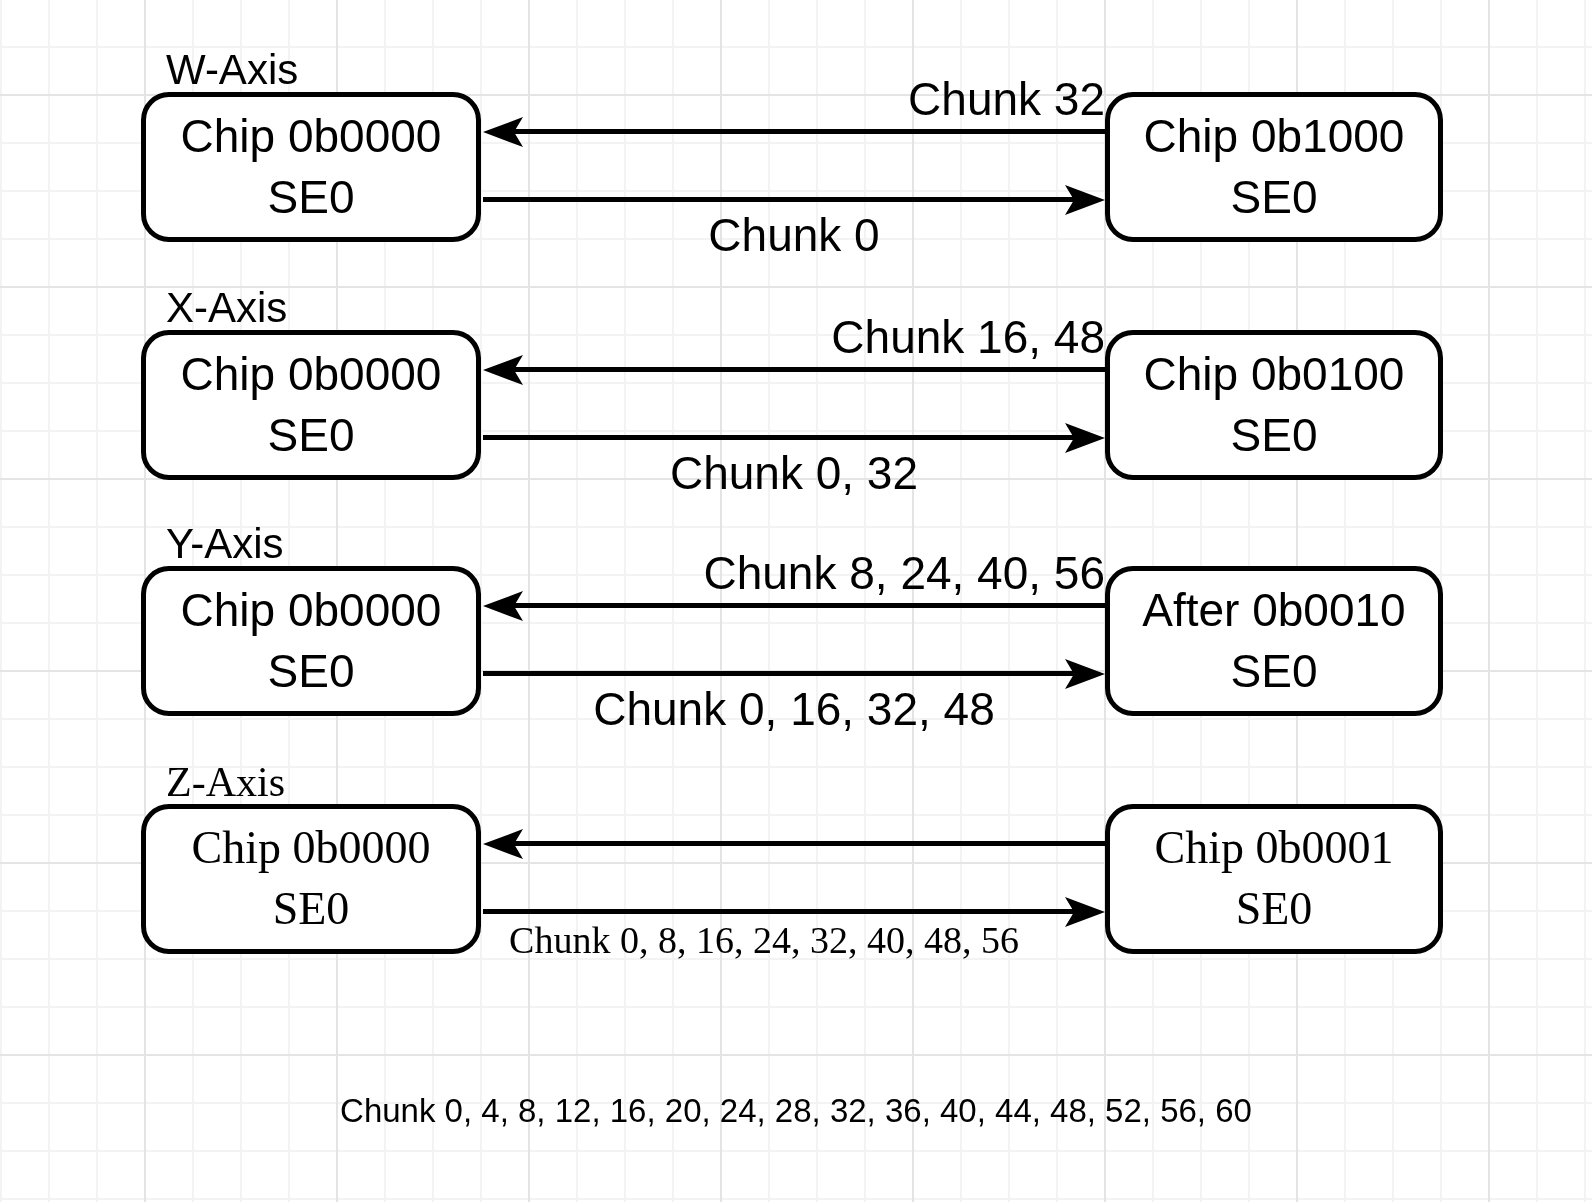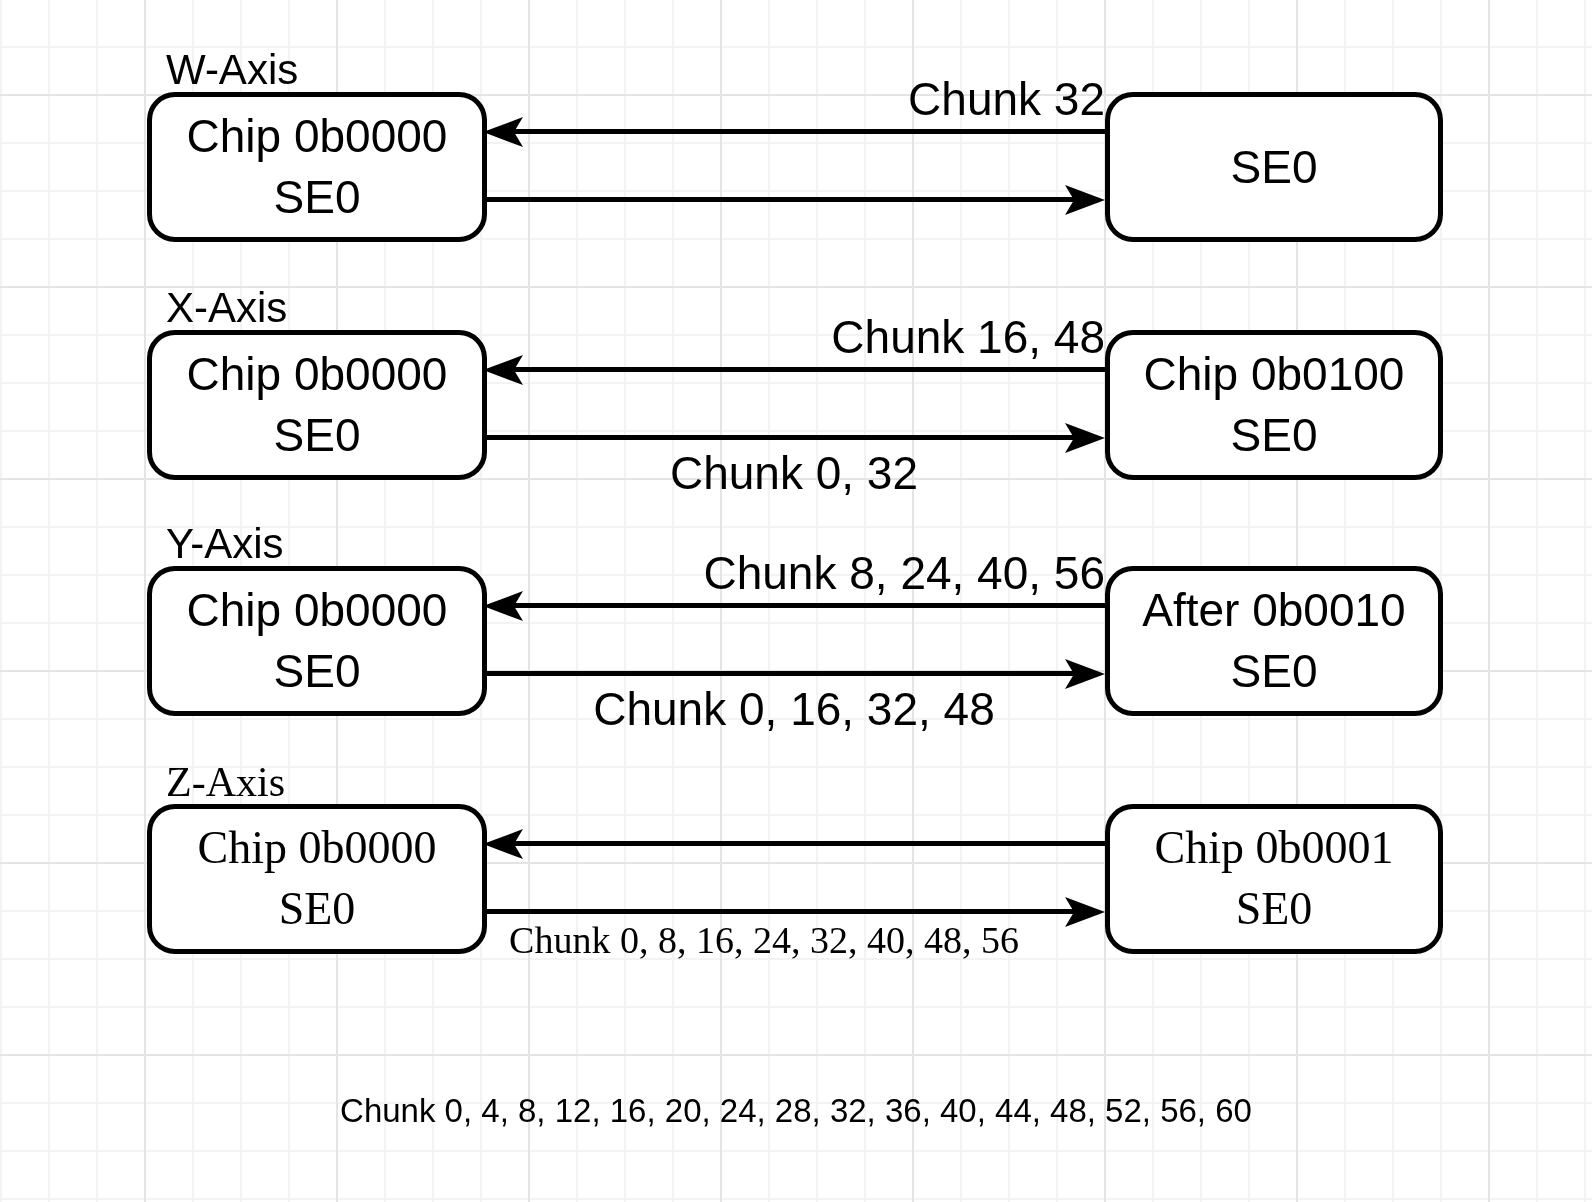--- a/index.html
+++ b/index.html
@@ -29,21 +29,21 @@
 
   .axis-label { position: absolute; left: 166px; top: 0; font-size: 42px; white-space: nowrap; }
 
   .chip {
     position: absolute; top: 46px; height: 150px;
     border: 5px solid #000; border-radius: 28px; background: #fff;
     display: flex; flex-direction: column; align-items: center; justify-content: center;
     font-size: 46px; line-height: 1.32; text-align: center; white-space: nowrap;
     z-index: 2;
   }
-  .chip.left  { left: 147px; width: 340px; }
+  .chip.left  { left: 141px; width: 340px; }
   .chip.right { left: 1105px; width: 338px; }
 
   .arrow { position: absolute; left: 483px; width: 622px; height: 32px; z-index: 1; }
   .arrow.to-left  { top: 70px; }
   .arrow.to-right { top: 138px; }
   .arrow .shaft { position: absolute; top: 13px; height: 5px; background: #000; }
   .arrow.to-left  .shaft { left: 30px; right: 0; }
   .arrow.to-right .shaft { left: 0; right: 30px; }
   .arrow svg { position: absolute; top: 0; }
   .arrow.to-left  svg { left: 0; }
@@ -65,35 +65,37 @@
 
 <div class="canvas">
 
   <div class="section s0">
     <div class="axis-label">W-Axis</div>
     <div class="chip left">
       <span>Chip 0b0000</span>
       <span>SE0</span>
     </div>
     <div class="chip right">
+      <span>Chip 0b1000</span>
       <span>SE0</span>
     </div>
     <div class="flow-label receive">Chunk 32</div>
     <div class="arrow to-left">
       <div class="shaft"></div>
       <svg width="40" height="32" viewBox="0 0 40 32">
           <polygon points="0,16 40,1 31,16 40,31" fill="#000"></polygon>
         </svg>
     </div>
     <div class="arrow to-right">
       <div class="shaft"></div>
       <svg width="40" height="32" viewBox="0 0 40 32">
           <polygon points="40,16 0,1 9,16 0,31" fill="#000"></polygon>
         </svg>
     </div>
+    <div class="flow-label send">Chunk 0</div>
   </div>
 
   <div class="section s1">
     <div class="axis-label">X-Axis</div>
     <div class="chip left">
       <span>Chip 0b0000</span>
       <span>SE0</span>
     </div>
     <div class="chip right">
       <span>Chip 0b0100</span>

